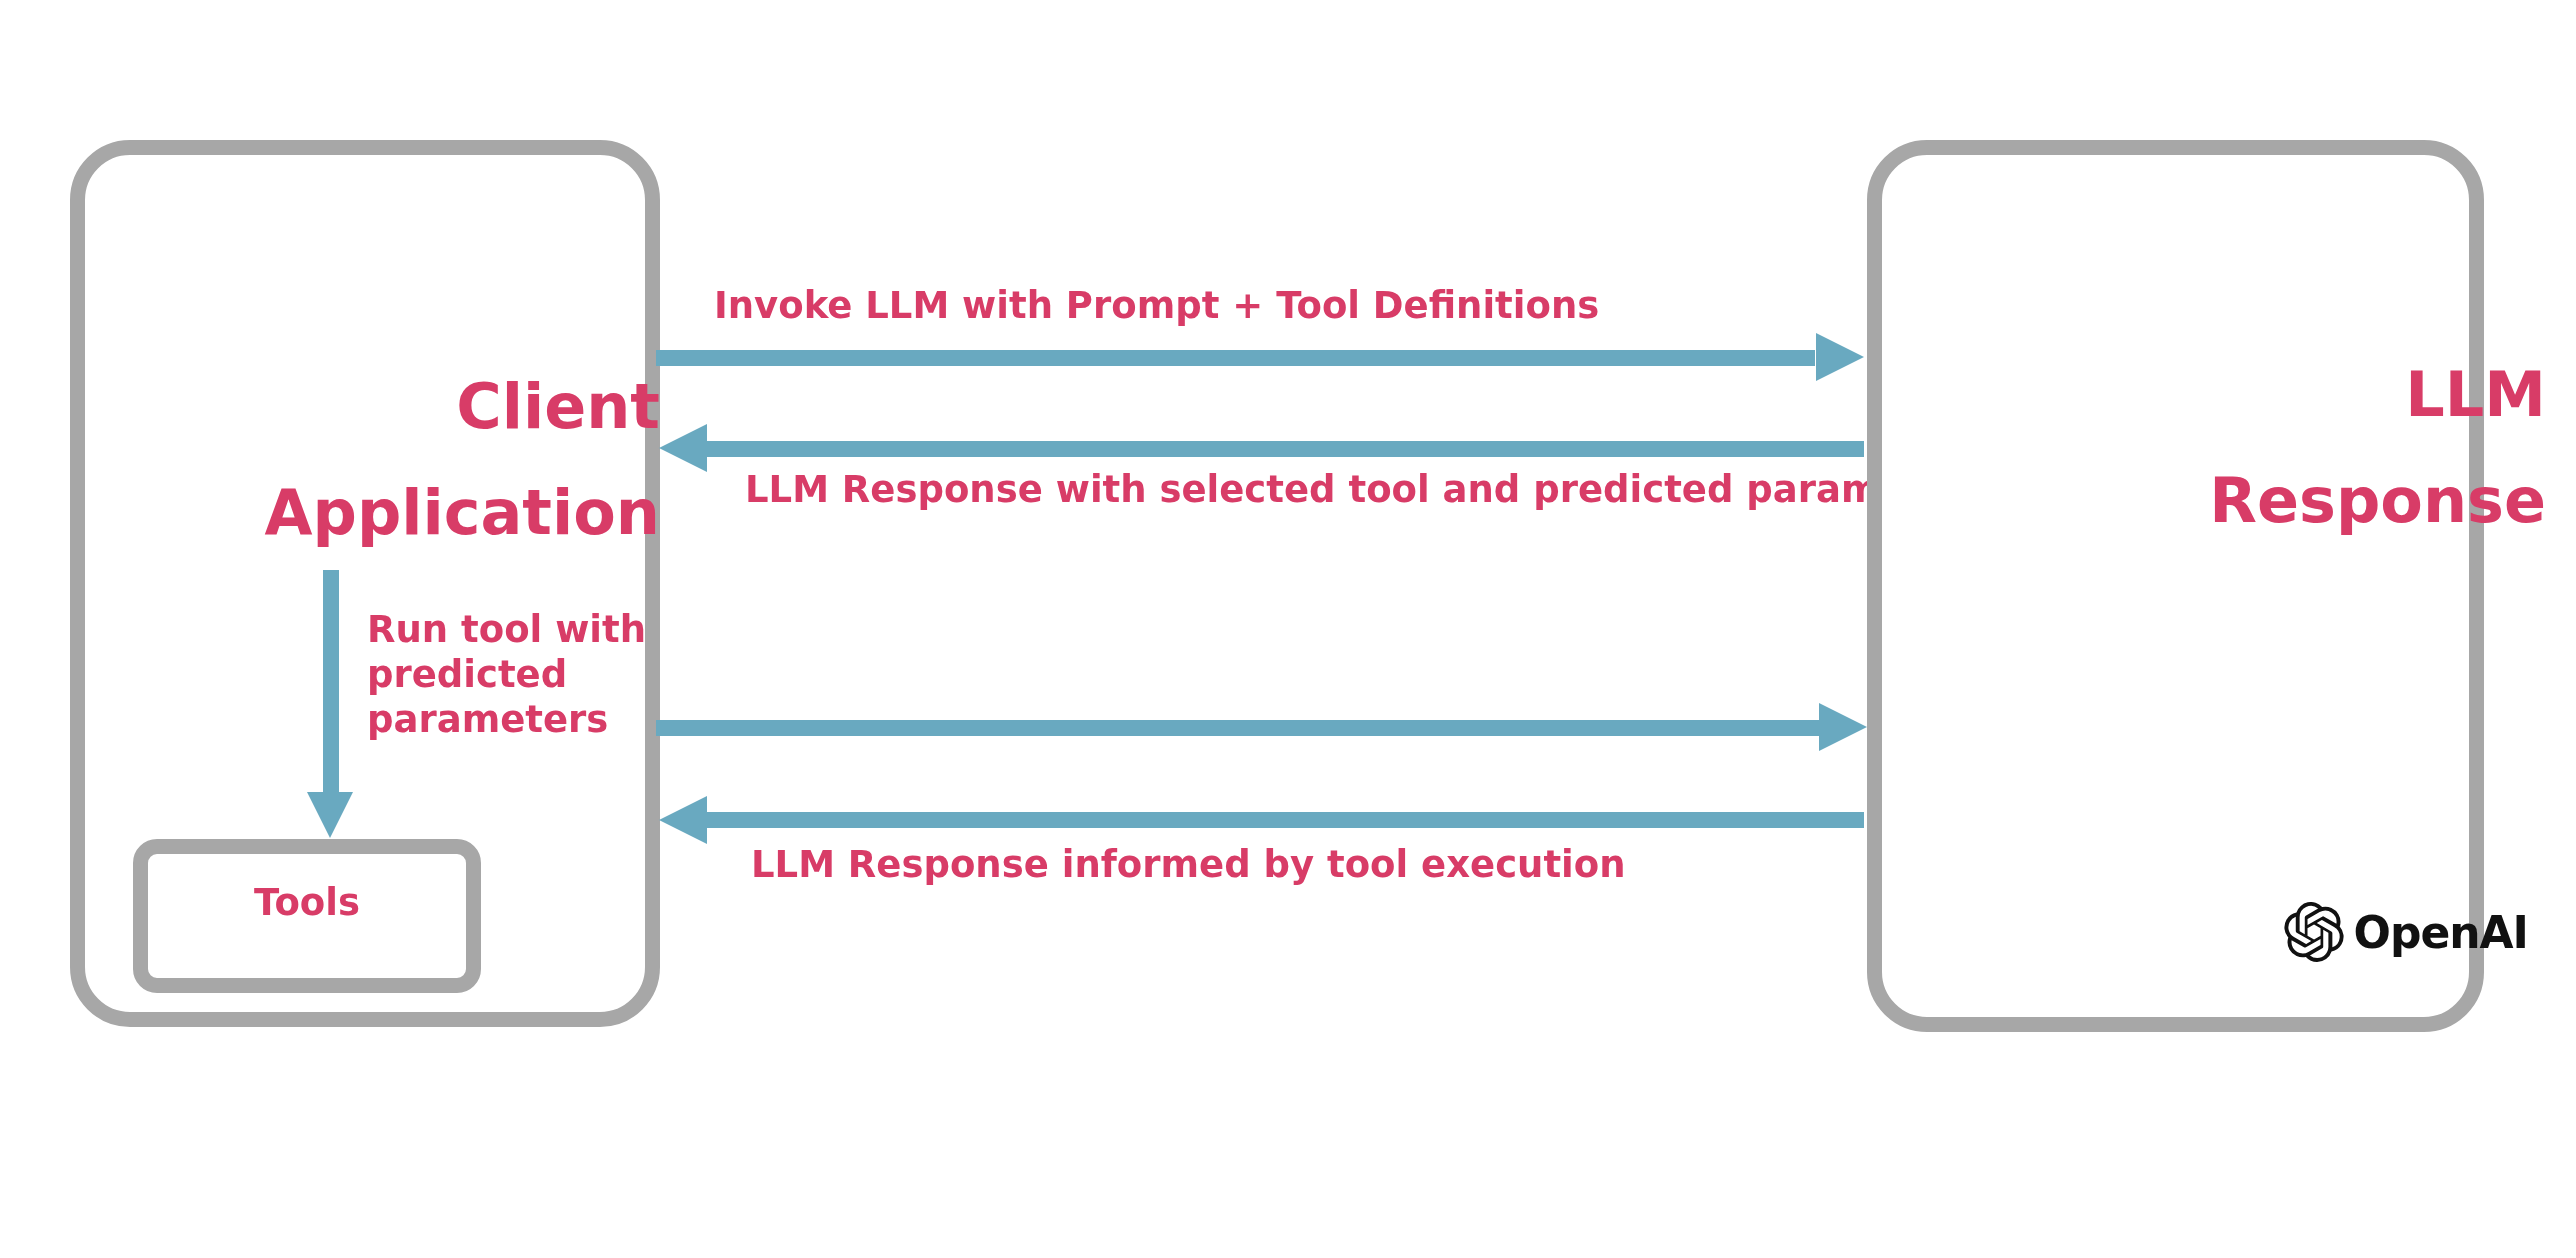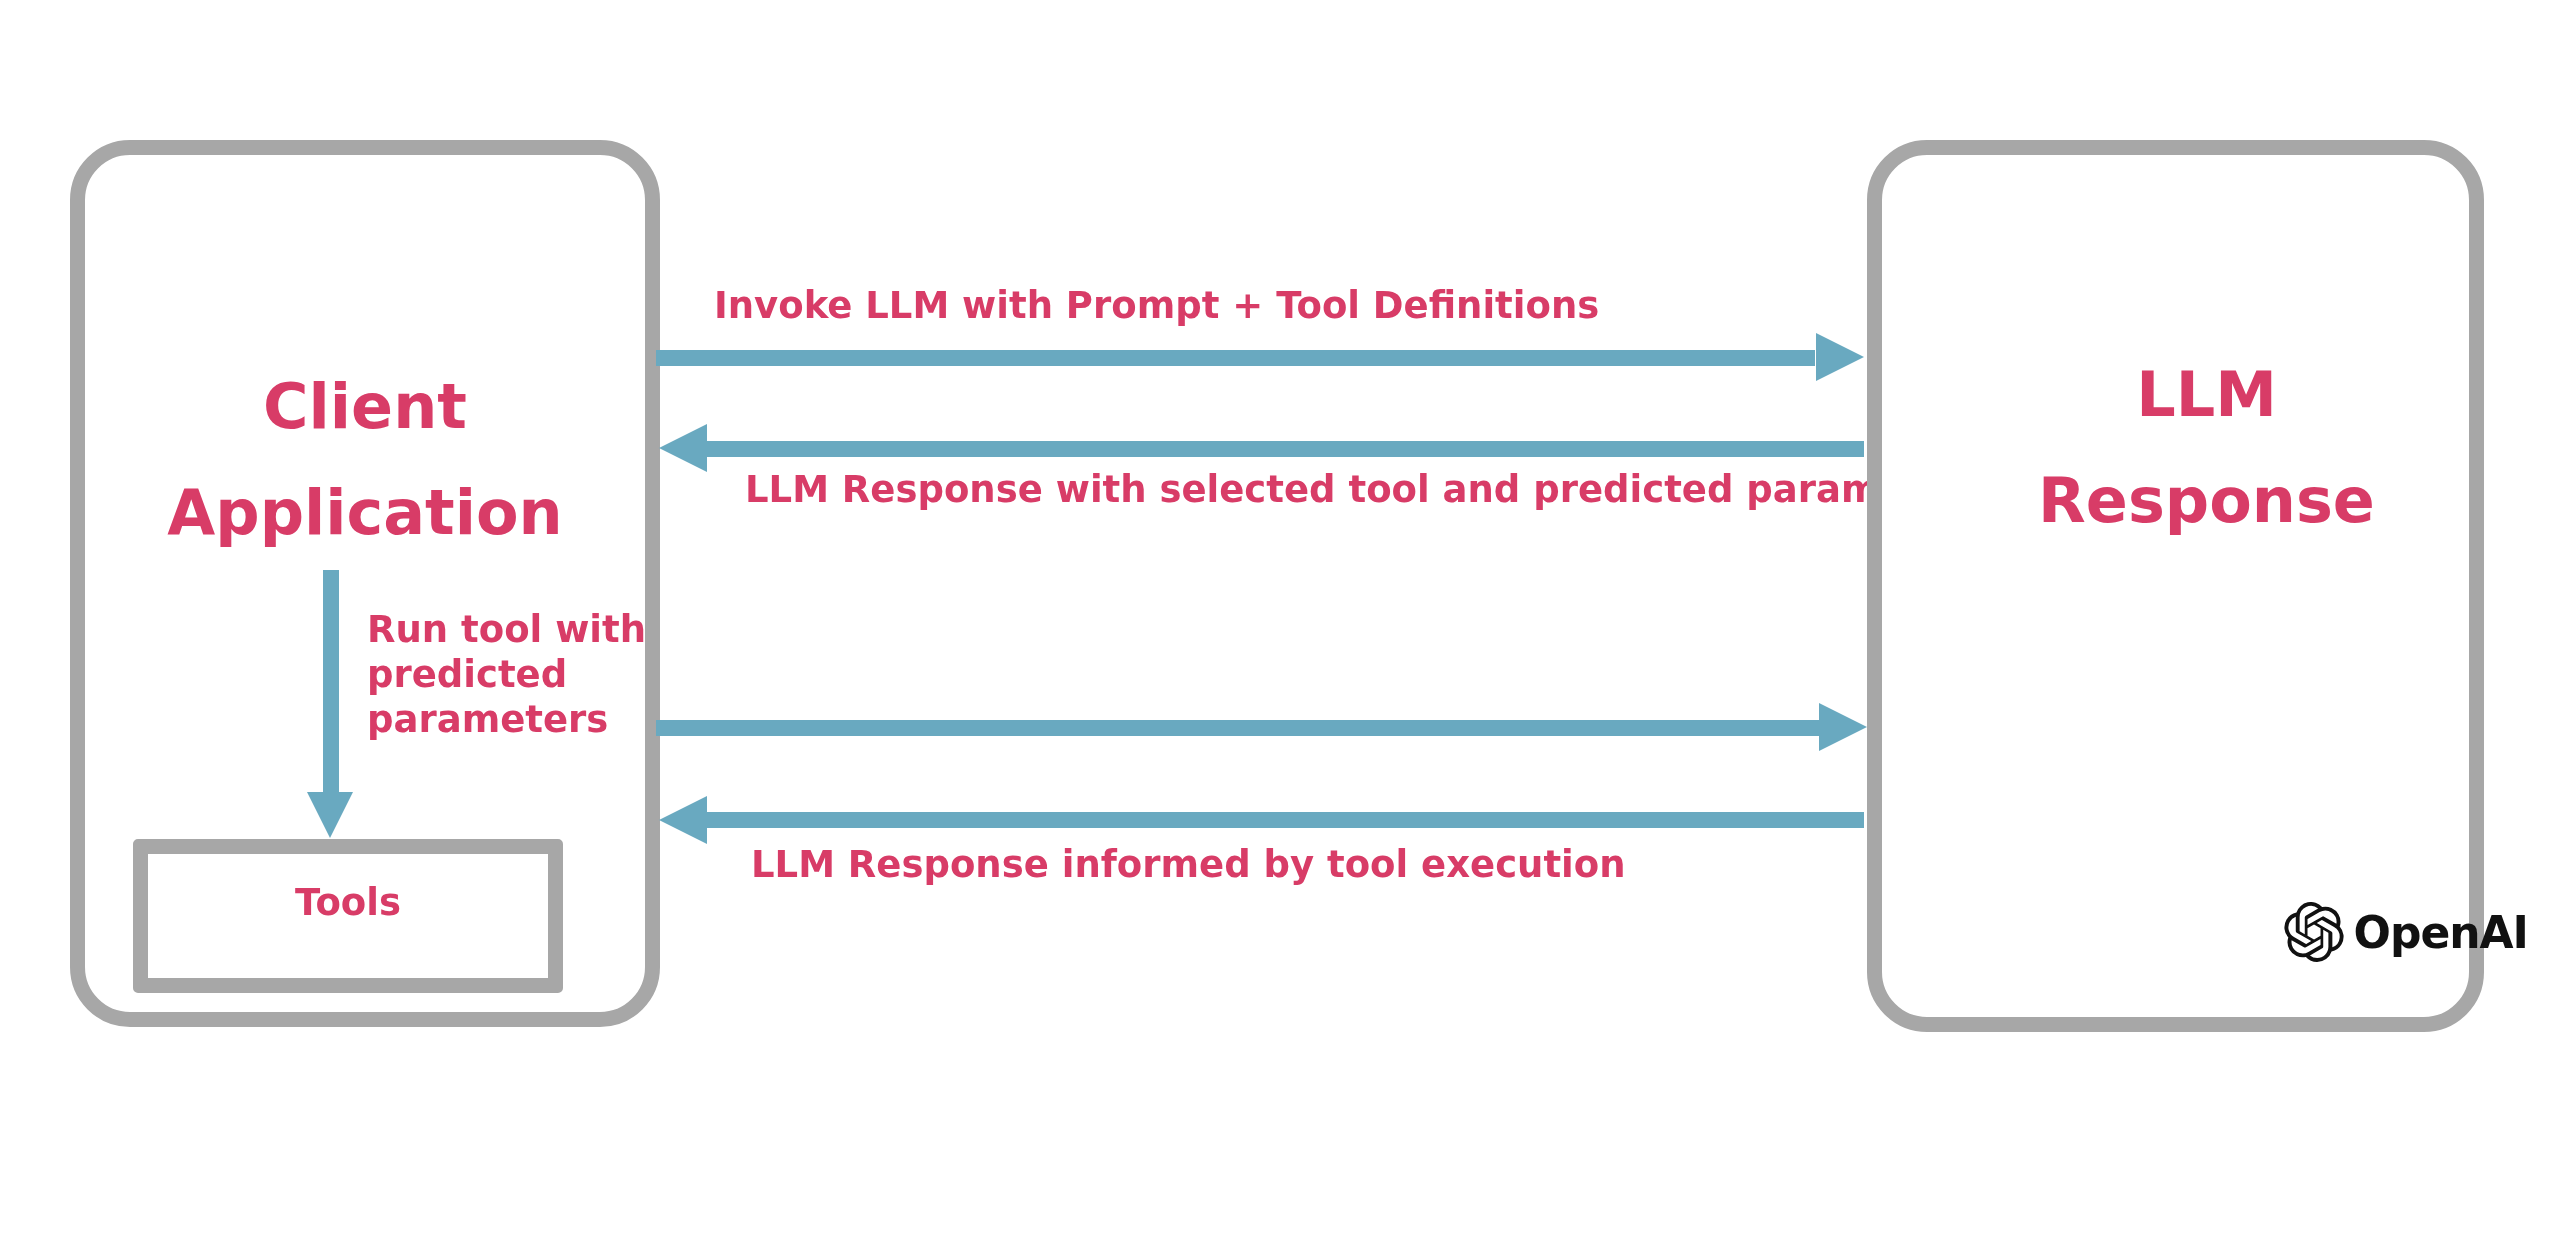--- a/index.html
+++ b/index.html
@@ -13,28 +13,28 @@
   
   .bigbox{
     position:absolute;box-sizing:border-box;
     border:15.5px solid var(--gray);
     border-radius:60px;background:#ffffff;
   }
   #client-box{left:70px;top:140px;width:590px;height:887px;}
   #llm-box{left:1867px;top:140px;width:617px;height:892px;}
   #tools-box{
     position:absolute;box-sizing:border-box;
-    left:133px;top:839px;width:430px;height:154px;
-    border:15.5px solid var(--gray);border-radius:5px;background:#ffffff;
+    left:133px;top:839px;width:348px;height:154px;
+    border:15.5px solid var(--gray);border-radius:24px;background:#ffffff;
     display:flex;align-items:center;justify-content:center;
     padding-bottom:27px;
   }
   
   .boxtitle{
-    position:absolute;text-align:center;
+    position:absolute;text-align:right;
     color:var(--pink);font-weight:700;font-size:62px;line-height:106px;
   }
   #client-title{left:70px;width:590px;top:354px;}
   #llm-title{left:1867px;width:679px;top:342px;}
   .flow-label{
     position:absolute;color:var(--pink);font-weight:700;
     font-size:37px;line-height:1.2;white-space:nowrap;
   }
   #flow-label-0{left:714px;top:284px;}
   #flow-label-1{left:745px;top:468px;}

